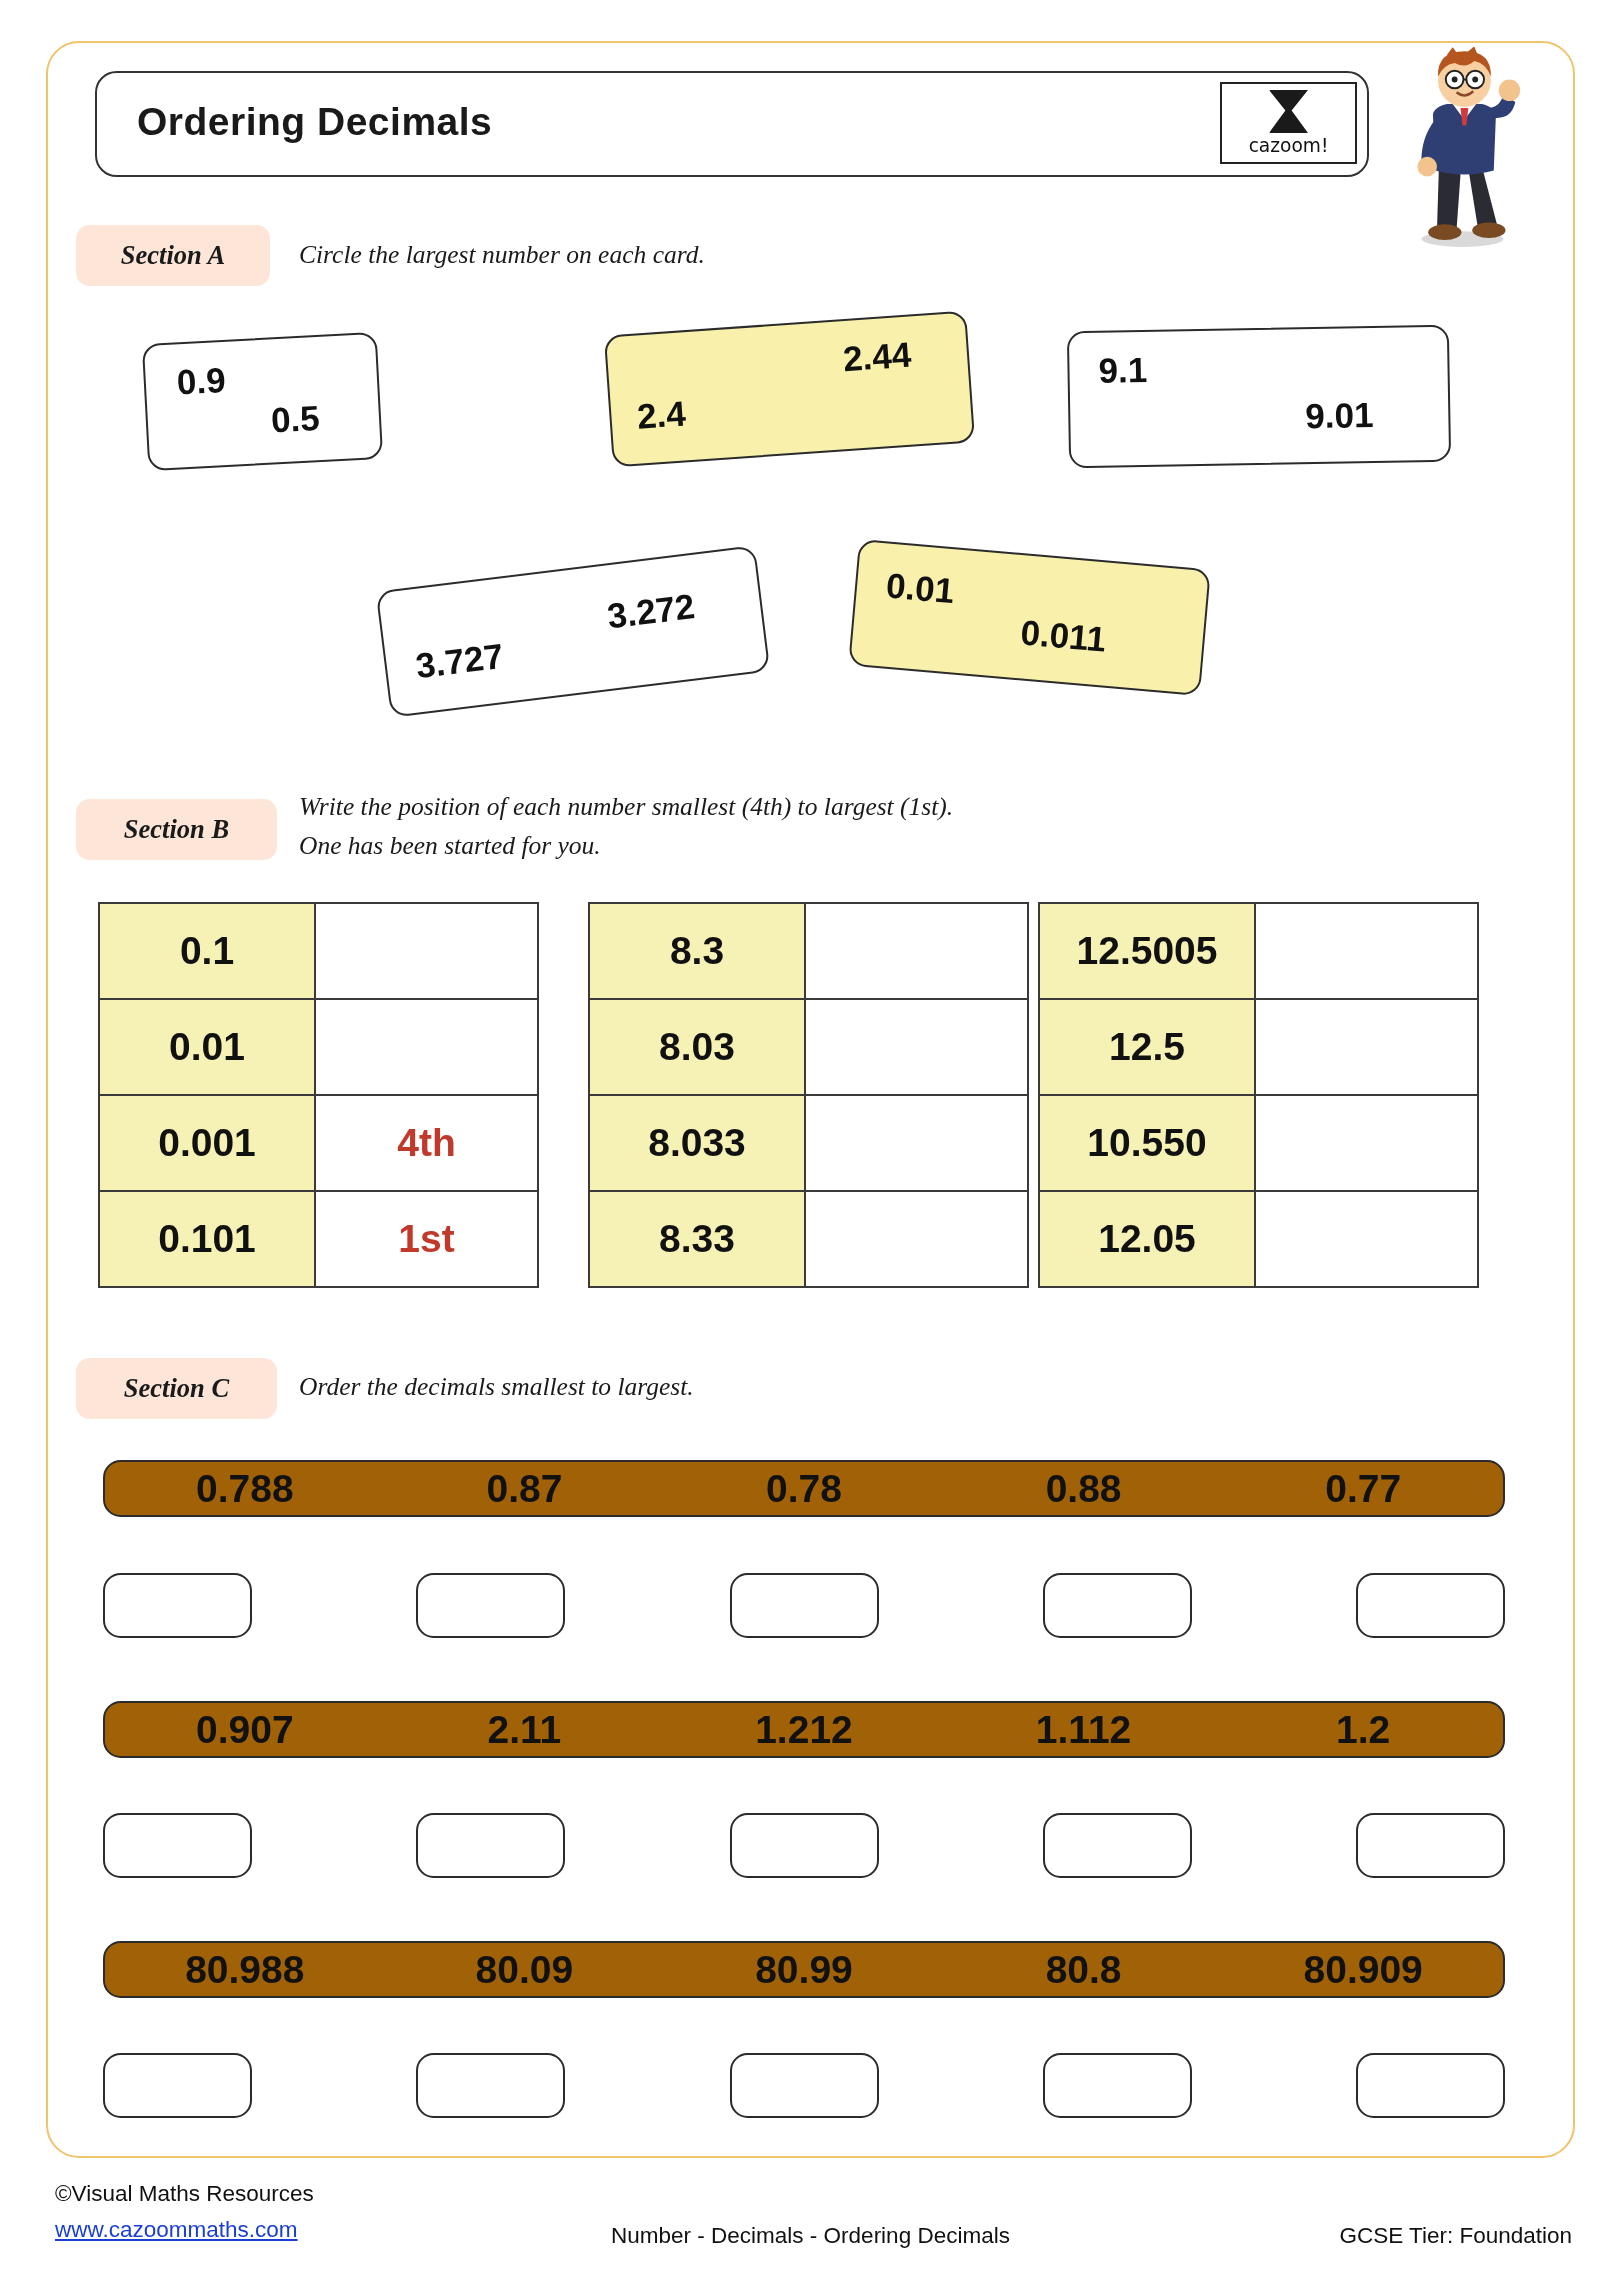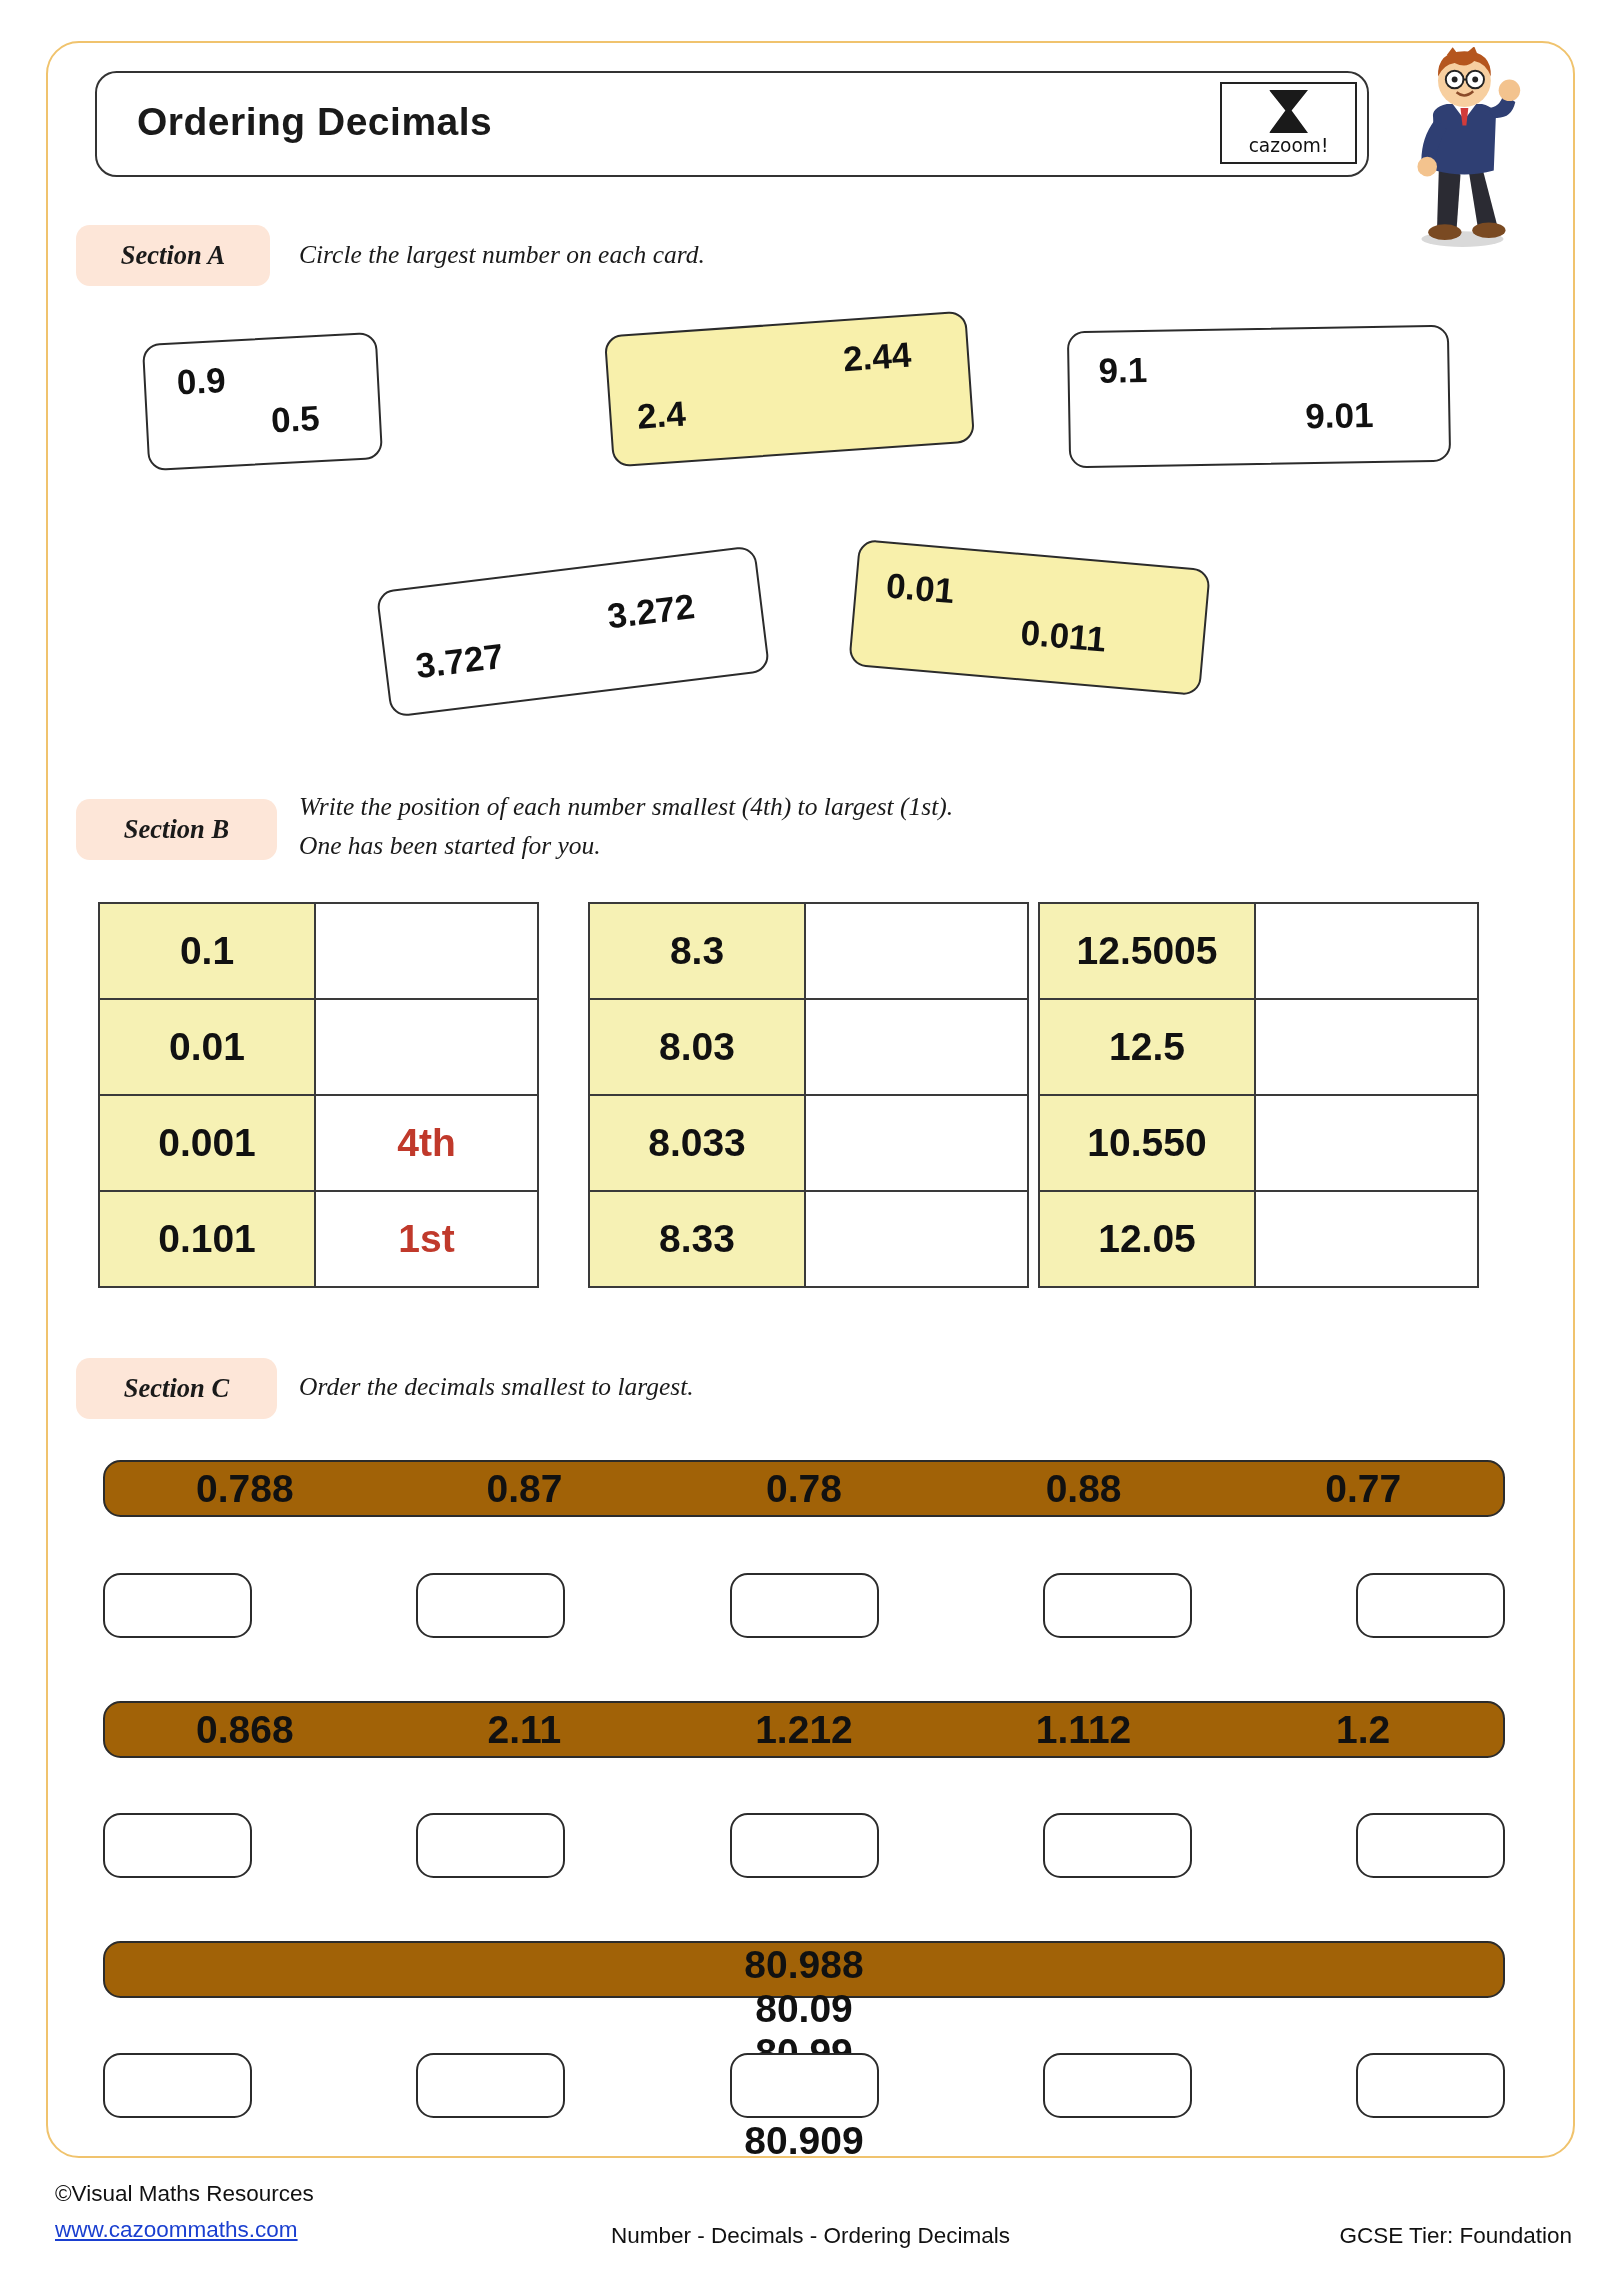--- a/index.html
+++ b/index.html
@@ -378,35 +378,35 @@
   </div>
   <div class="boxrow" style="left:103px; top:1573px;">
     <div class="abox"></div>
     <div class="abox"></div>
     <div class="abox"></div>
     <div class="abox"></div>
     <div class="abox"></div>
   </div>
 
   <div class="crow" style="left:103px; top:1701px; width:1402px;">
-    <span>0.868</span>
+    <span>0.907</span>
     <span>2.11</span>
     <span>1.212</span>
     <span>1.112</span>
     <span>1.2</span>
   </div>
   <div class="boxrow" style="left:103px; top:1813px;">
     <div class="abox"></div>
     <div class="abox"></div>
     <div class="abox"></div>
     <div class="abox"></div>
     <div class="abox"></div>
   </div>
 
-  <div class="crow" style="left:103px; top:1941px; width:1402px;flex-direction:column;">
+  <div class="crow" style="left:103px; top:1941px; width:1402px;">
     <span>80.988</span>
     <span>80.09</span>
     <span>80.99</span>
     <span>80.8</span>
     <span>80.909</span>
   </div>
   <div class="boxrow" style="left:103px; top:2053px;">
     <div class="abox"></div>
     <div class="abox"></div>
     <div class="abox"></div>

